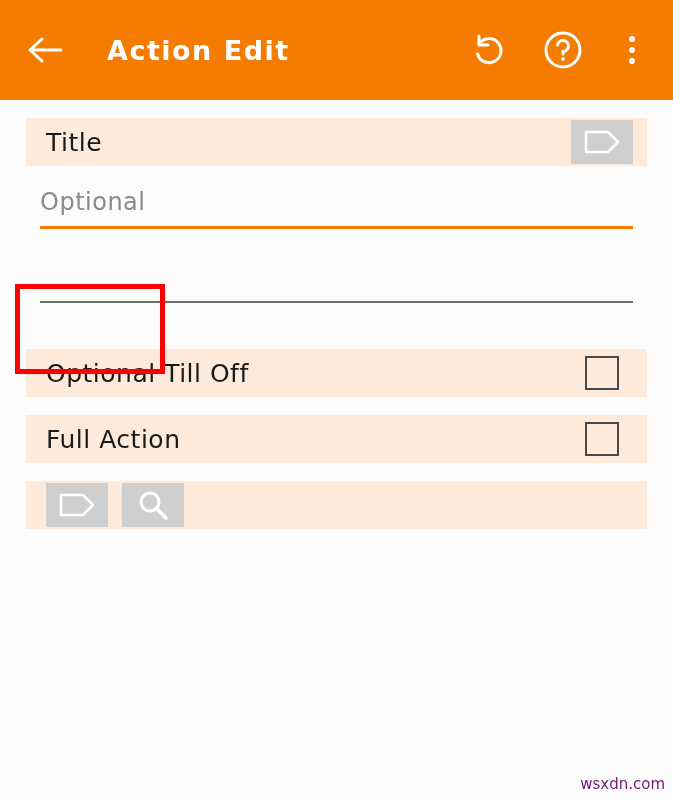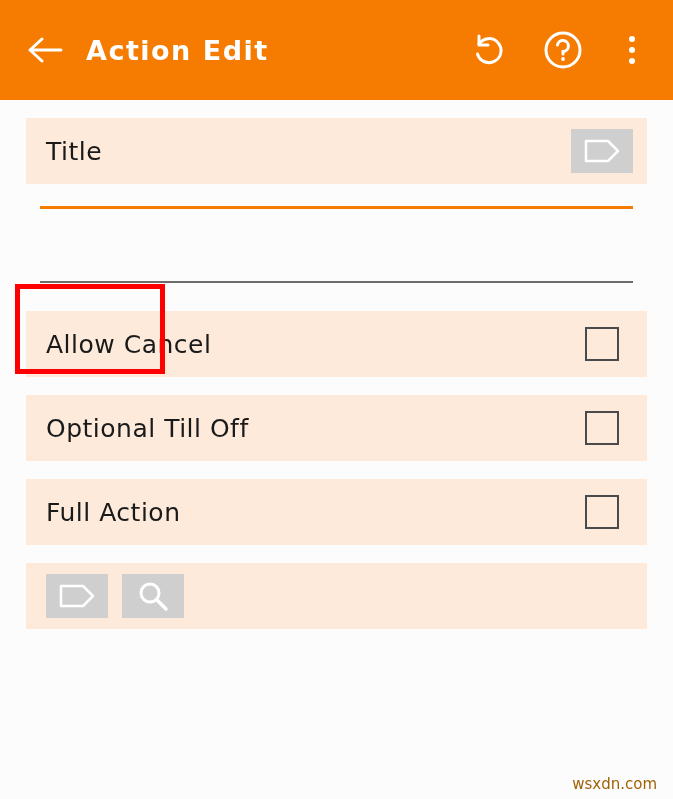--- a/index.html
+++ b/index.html
@@ -22,20 +22,21 @@
 
   
   .appbar {
     position: relative;
     height: 100px;
     background: #f57c00;
     display: flex;
     align-items: center;
     padding: 0 22px;
     box-sizing: border-box;
+    gap: 21px;
   }
   .appbar-back {
     width: 46px;
     height: 46px;
     flex: 0 0 auto;
     display: flex;
     align-items: center;
     justify-content: center;
     margin-right: 18px;
   }
@@ -93,21 +94,21 @@
 
   
   .content {
     padding: 0;
     position: relative;
   }
   .row {
     position: relative;
     margin: 0 26px;
     background: #fdeada;
-    height: 66px;
+    height: 48px;
     display: flex;
     align-items: center;
     padding: 0 14px 0 20px;
     box-sizing: border-box;
   }
   .row-label {
     flex: 1 1 auto;
     font-size: 25px;
     color: #1a1a1a;
     letter-spacing: 0.5px;
@@ -178,24 +179,24 @@
   .highlight-box {
     position: absolute;
     border: 5px solid #ff0000;
     box-sizing: border-box;
     pointer-events: none;
   }
 
   
   .watermark {
     position: absolute;
-    right: 16px;
+    right: 8px;
     bottom: 6px;
     font-size: 15px;
-    color: #a16207;
+    color: #701a75;
     font-family: "DejaVu Sans", sans-serif;
   }
 </style>
 </head>
 <body>
 
 <div class="screen">
 
   <div class="appbar">
     <div class="appbar-back">
@@ -235,36 +236,33 @@
     <div class="row">
       <div class="row-label">Title</div>
       <button class="tag-btn">
         <svg width="38" height="26" viewBox="0 0 38 26">
           <path d="M3 3 H25 L35 13 L25 23 H3 Z" stroke="#ffffff" stroke-width="2.5" fill="none" stroke-linejoin="round"></path>
         </svg>
       </button>
     </div>
 
     <div class="input-wrap">
+      <div class="input-placeholder">Optional</div>
       <div class="input-underline"></div>
     </div>
 
     <div class="spacer-26"></div>
 
 
     <div class="code-divider-wrap">
       <div class="code-divider"></div>
     </div>
 
     <div class="spacer-28"></div>
 
-    <div class="row">
-      <div class="row-label">Allow Cancel</div>
-      <div class="checkbox"></div>
-    </div>
 
     <div class="spacer-18"></div>
 
     <div class="row">
       <div class="row-label">Optional Till Off</div>
       <div class="checkbox"></div>
     </div>
 
     <div class="spacer-18"></div>
 

